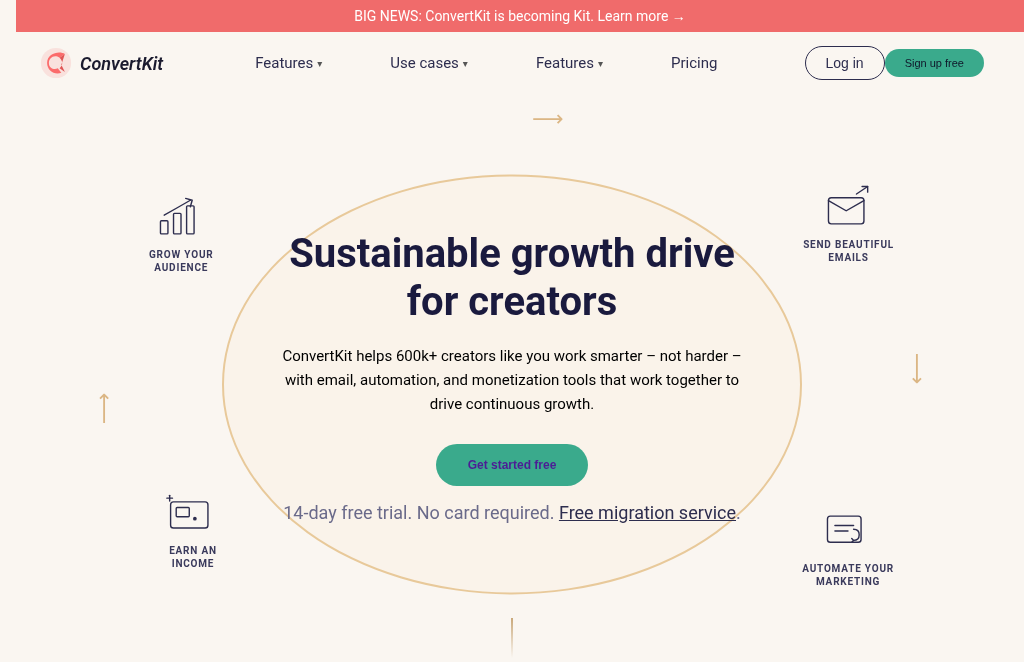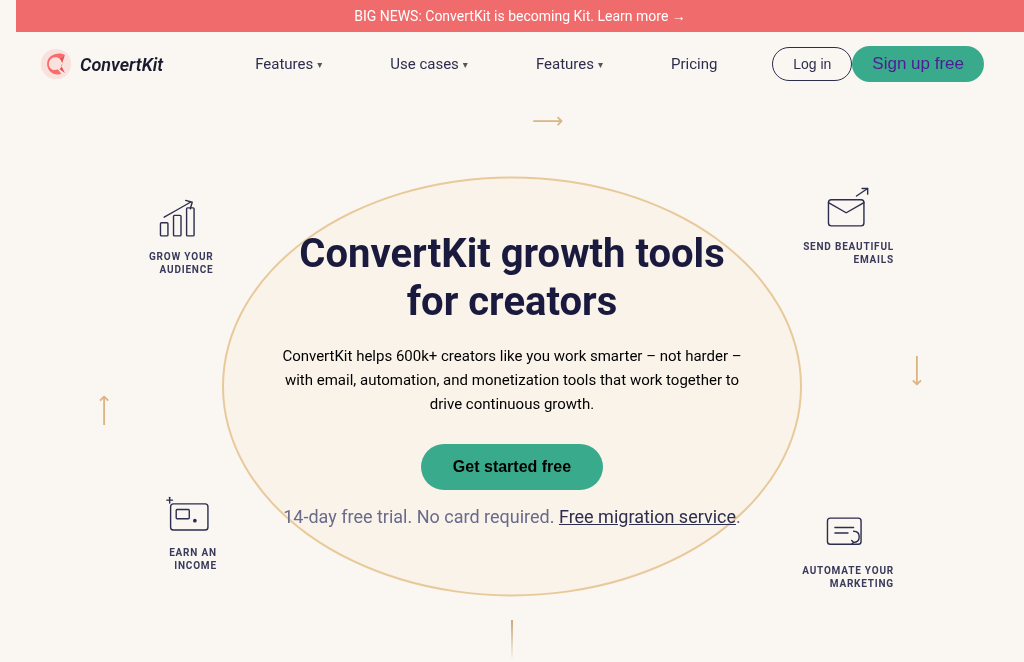--- a/index.html
+++ b/index.html
@@ -78,22 +78,22 @@
       color: #2d2d4e;
       font-size: 14px;
       cursor: pointer;
       font-weight: 500;
     }
     .btn-signup {
       padding: 8px 20px;
       border: none;
       border-radius: 20px;
       background-color: #3aaa8c;
-      color: #4c1d95;
-      font-size: 17px;
+      color: #0f172a;
+      font-size: 11px;
       cursor: pointer;
       font-weight: 500;
     }
 
     
     .hero {
       position: relative;
       display: flex;
       flex-direction: column;
       align-items: center;
@@ -157,21 +157,20 @@
       width: 56px;
       height: 48px;
     }
     .feature-item .feature-label {
       font-size: 10px;
       font-weight: 700;
       letter-spacing: 0.08em;
       color: #3a3a5c;
       text-transform: uppercase;
       line-height: 1.3;
-      text-align: right;
     }
 
     .feature-grow {
       top: 100px;
       left: 149px;
     }
     .feature-email {
       top: 90px;
       right: 130px;
     }
@@ -202,22 +201,22 @@
       font-size: 15px;
       color: #000000;
       line-height: 1.6;
       margin-bottom: 28px;
     }
     .btn-get-started {
       padding: 14px 32px;
       border: none;
       border-radius: 30px;
       background-color: #3aaa8c;
-      color: #000000;
-      font-size: 16px;
+      color: #4c1d95;
+      font-size: 12px;
       font-weight: 600;
       cursor: pointer;
       display: inline-block;
       margin-bottom: 16px;
     }
     .hero-trial {
       font-size: 18px;
       color: #6a6a8a;
     }
     .hero-trial a {
@@ -321,21 +320,21 @@
       <rect x="6" y="12" width="40" height="28" rx="3" stroke="#2d2d4e" stroke-width="1.5" fill="none"></rect>
       <rect x="12" y="18" width="14" height="10" rx="1" stroke="#2d2d4e" stroke-width="1.5" fill="none"></rect>
       <circle cx="32" cy="30" r="2" fill="#2d2d4e"></circle>
       <path d="M2 8 L8 8" stroke="#2d2d4e" stroke-width="1.5" stroke-linecap="round"></path>
       <path d="M5 5 L5 11" stroke="#2d2d4e" stroke-width="1.5" stroke-linecap="round"></path>
     </svg>
     <div class="feature-label">EARN AN<br>INCOME</div>
   </div>
 
   <div class="hero-content">
-    <h1 class="hero-title">ConvertKit growth tools for creators</h1>
+    <h1 class="hero-title">Sustainable growth drive for creators</h1>
     <p class="hero-subtitle">ConvertKit helps 600k+ creators like you work smarter – not harder – with email, automation, and monetization tools that work together to drive continuous growth.</p>
     <button class="btn-get-started">Get started free</button>
     <div class="hero-trial">
       <span>14-day free trial. No card required.</span>
       <a href="#">Free migration service</a>.
     </div>
   </div>
 
   <div class="bottom-line"></div>
 </section>

